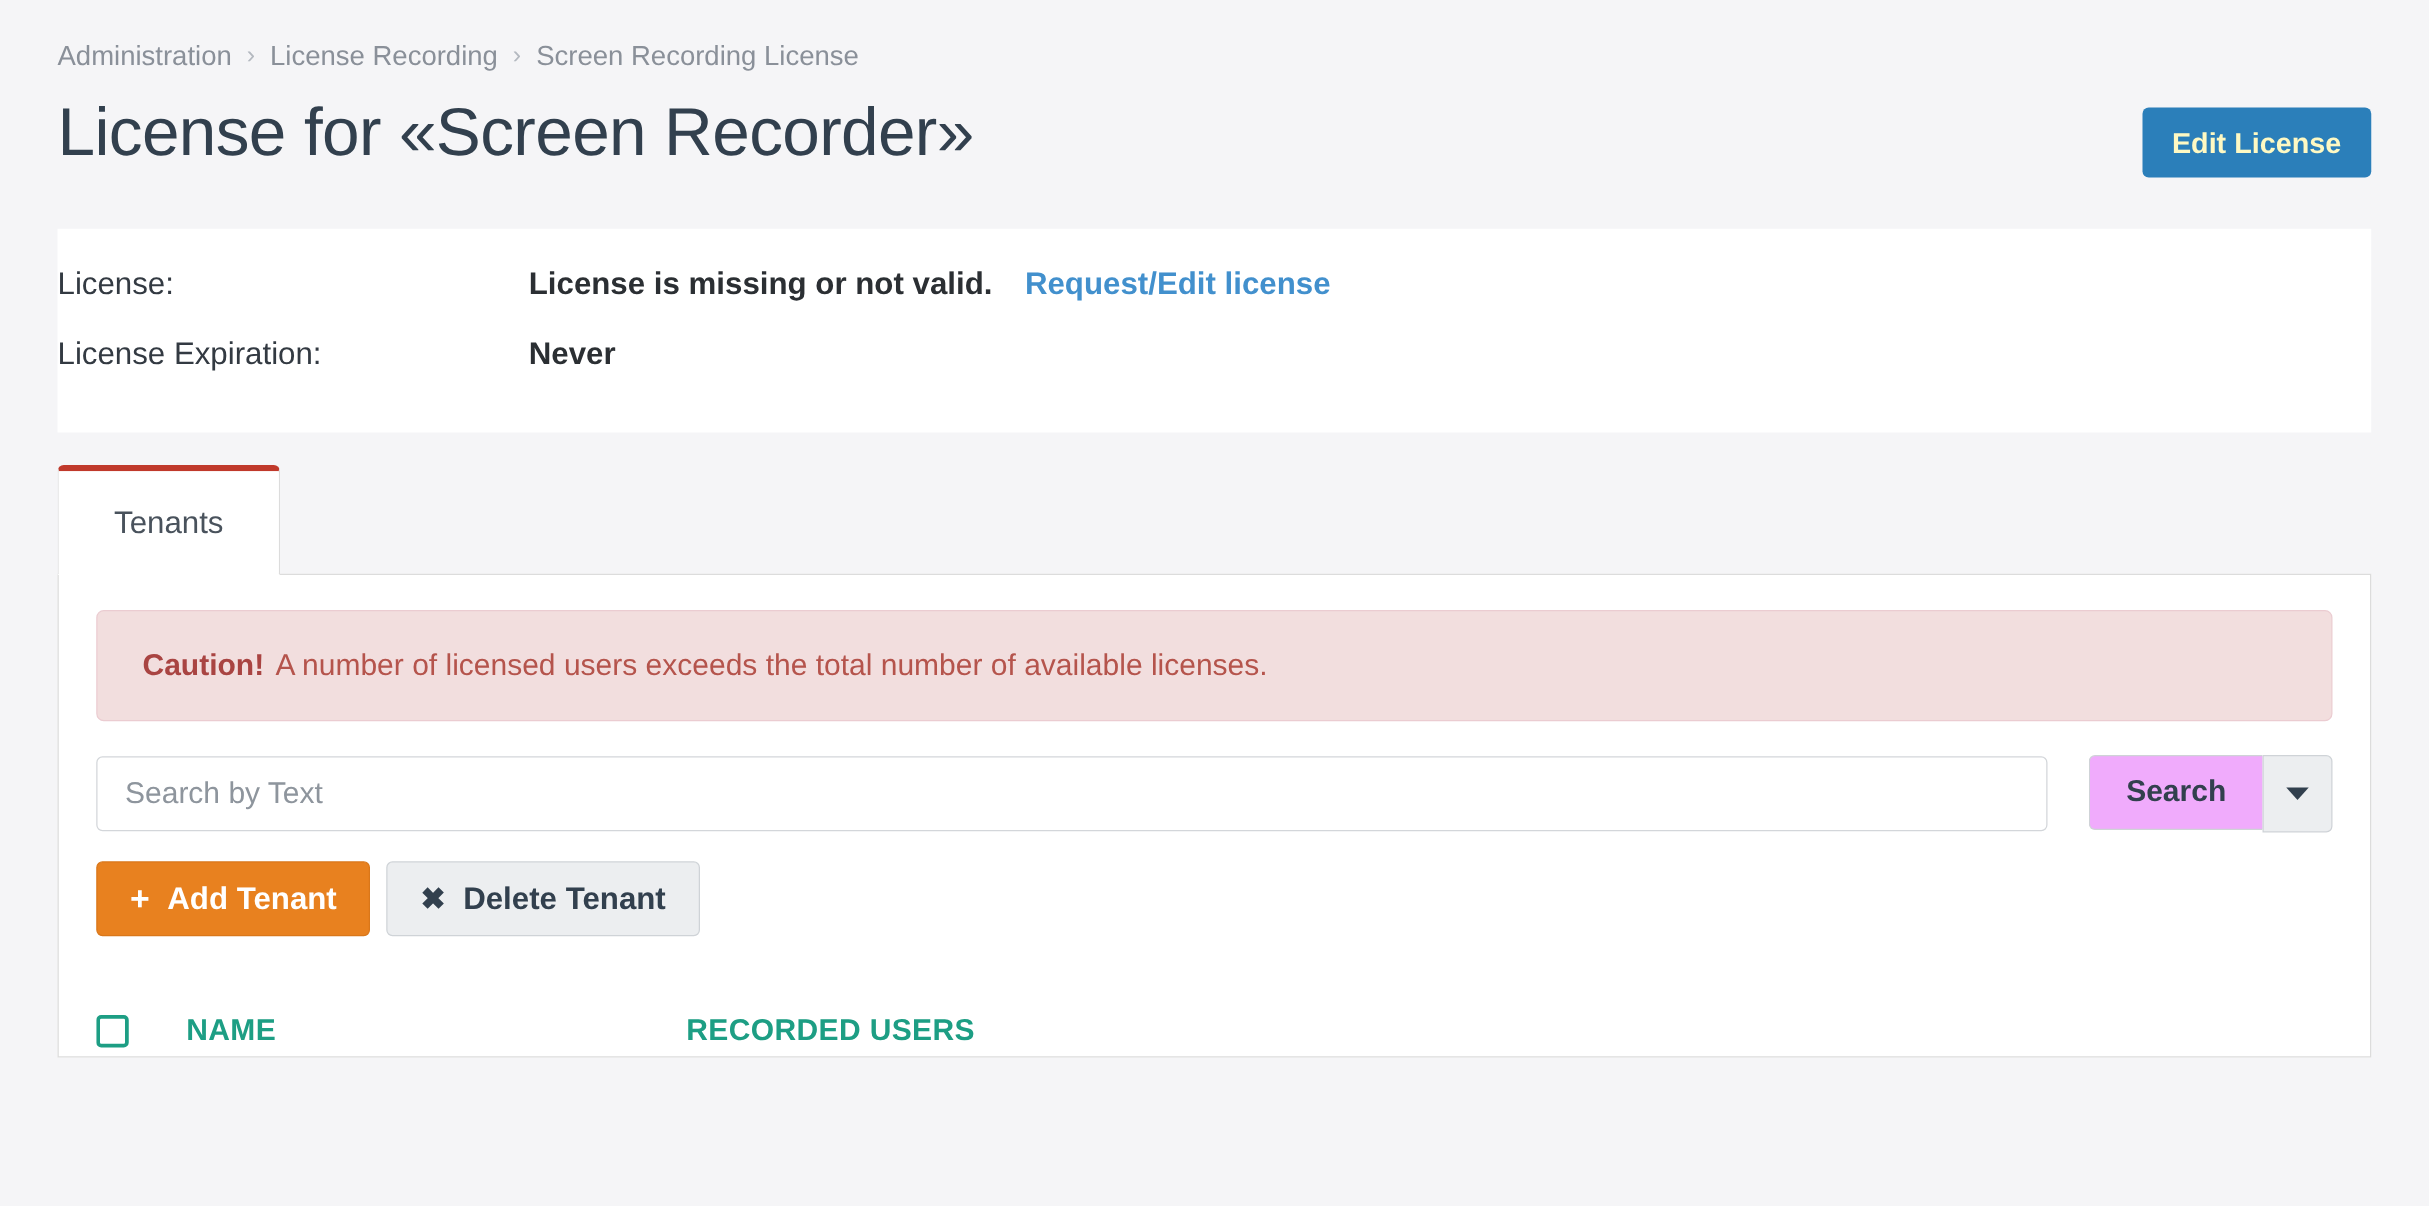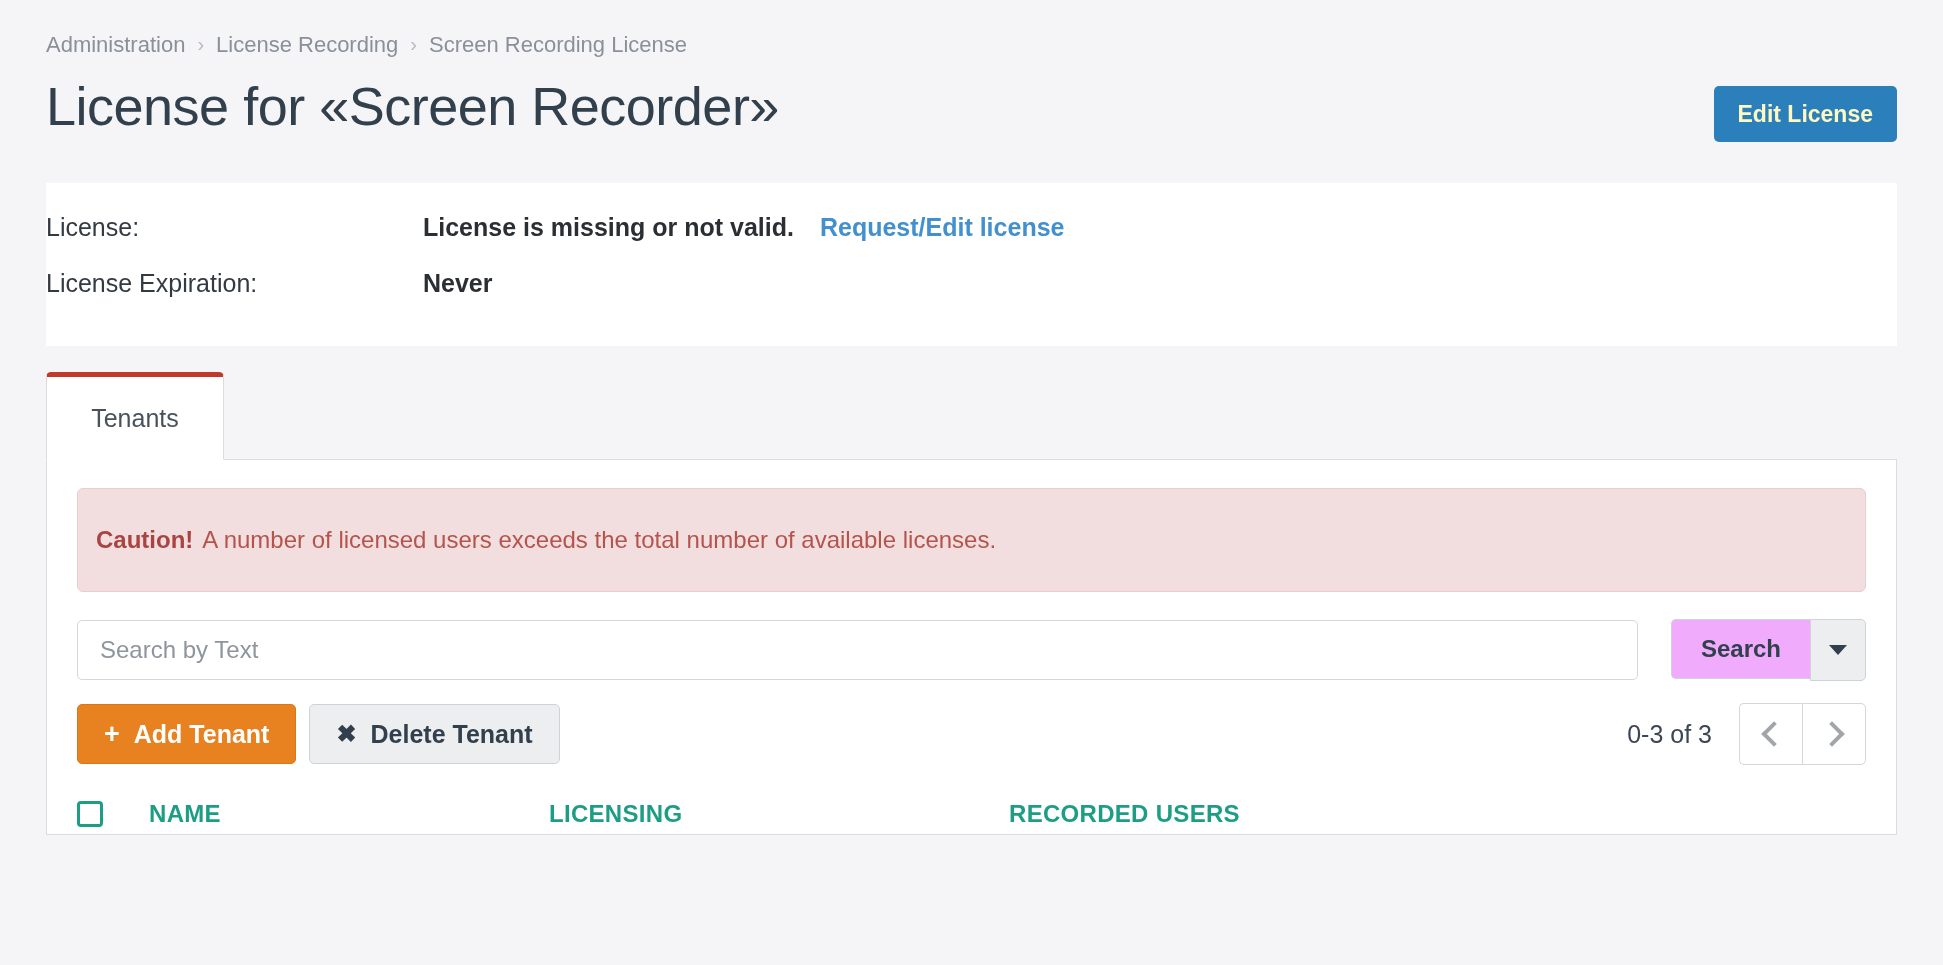--- a/index.html
+++ b/index.html
@@ -150,25 +150,25 @@
     padding: 28px 30px 0 30px;
     position: relative;
     z-index: 1;
   }
 
   
   .alert-caution {
     background: #f2dede;
     border: 1px solid #ebccd1;
     border-radius: 6px;
-    height: 104px;
-    box-sizing: border-box;
-    display: flex;
-    align-items: center;
-    padding: 0 18px;
+    height: 89px;
+    box-sizing: border-box;
+    display: flex;
+    align-items: center;
+    padding: 0 36px;
     font-size: 24px;
     color: #b5544c;
   }
   .alert-caution .alert-strong {
     font-weight: bold;
     color: #a94442;
     margin-right: 9px;
   }
 
   
@@ -297,21 +297,21 @@
     border-top: 4px solid #a2a6aa;
     border-right: 4px solid #a2a6aa;
   }
   .chev.left { transform: rotate(-135deg); margin-left: 5px; }
   .chev.right { transform: rotate(45deg); margin-right: 5px; }
 
   
   .table-head {
     display: flex;
     align-items: center;
-    margin-top: 30px;
+    margin-top: 56px;
     height: 40px;
     overflow: hidden;
   }
   .th-check {
     width: 72px;
     display: flex;
     align-items: center;
   }
   .hdr-checkbox {
     width: 26px;
@@ -392,38 +392,26 @@
         <div class="action-left">
           <button class="btn-add">
             <span class="glyph">+</span>
             <span>Add Tenant</span>
           </button>
           <button class="btn-delete">
             <span class="glyph">✖</span>
             <span>Delete Tenant</span>
           </button>
         </div>
-        <div class="action-right">
-          <span class="page-count">0-3 of 3</span>
-          <div class="pager">
-            <div class="pager-btn prev">
-              <span class="chev left"></span>
-            </div>
-            <div class="pager-btn next">
-              <span class="chev right"></span>
-            </div>
-          </div>
-        </div>
       </div>
 
       <div class="table-head">
         <div class="th-check">
           <div class="hdr-checkbox"></div>
         </div>
         <div class="th name">NAME</div>
-        <div class="th licensing">LICENSING</div>
         <div class="th recorded">RECORDED USERS</div>
       </div>
 
     </div>
   </div>
 
 </div>
 
 </body></html>

